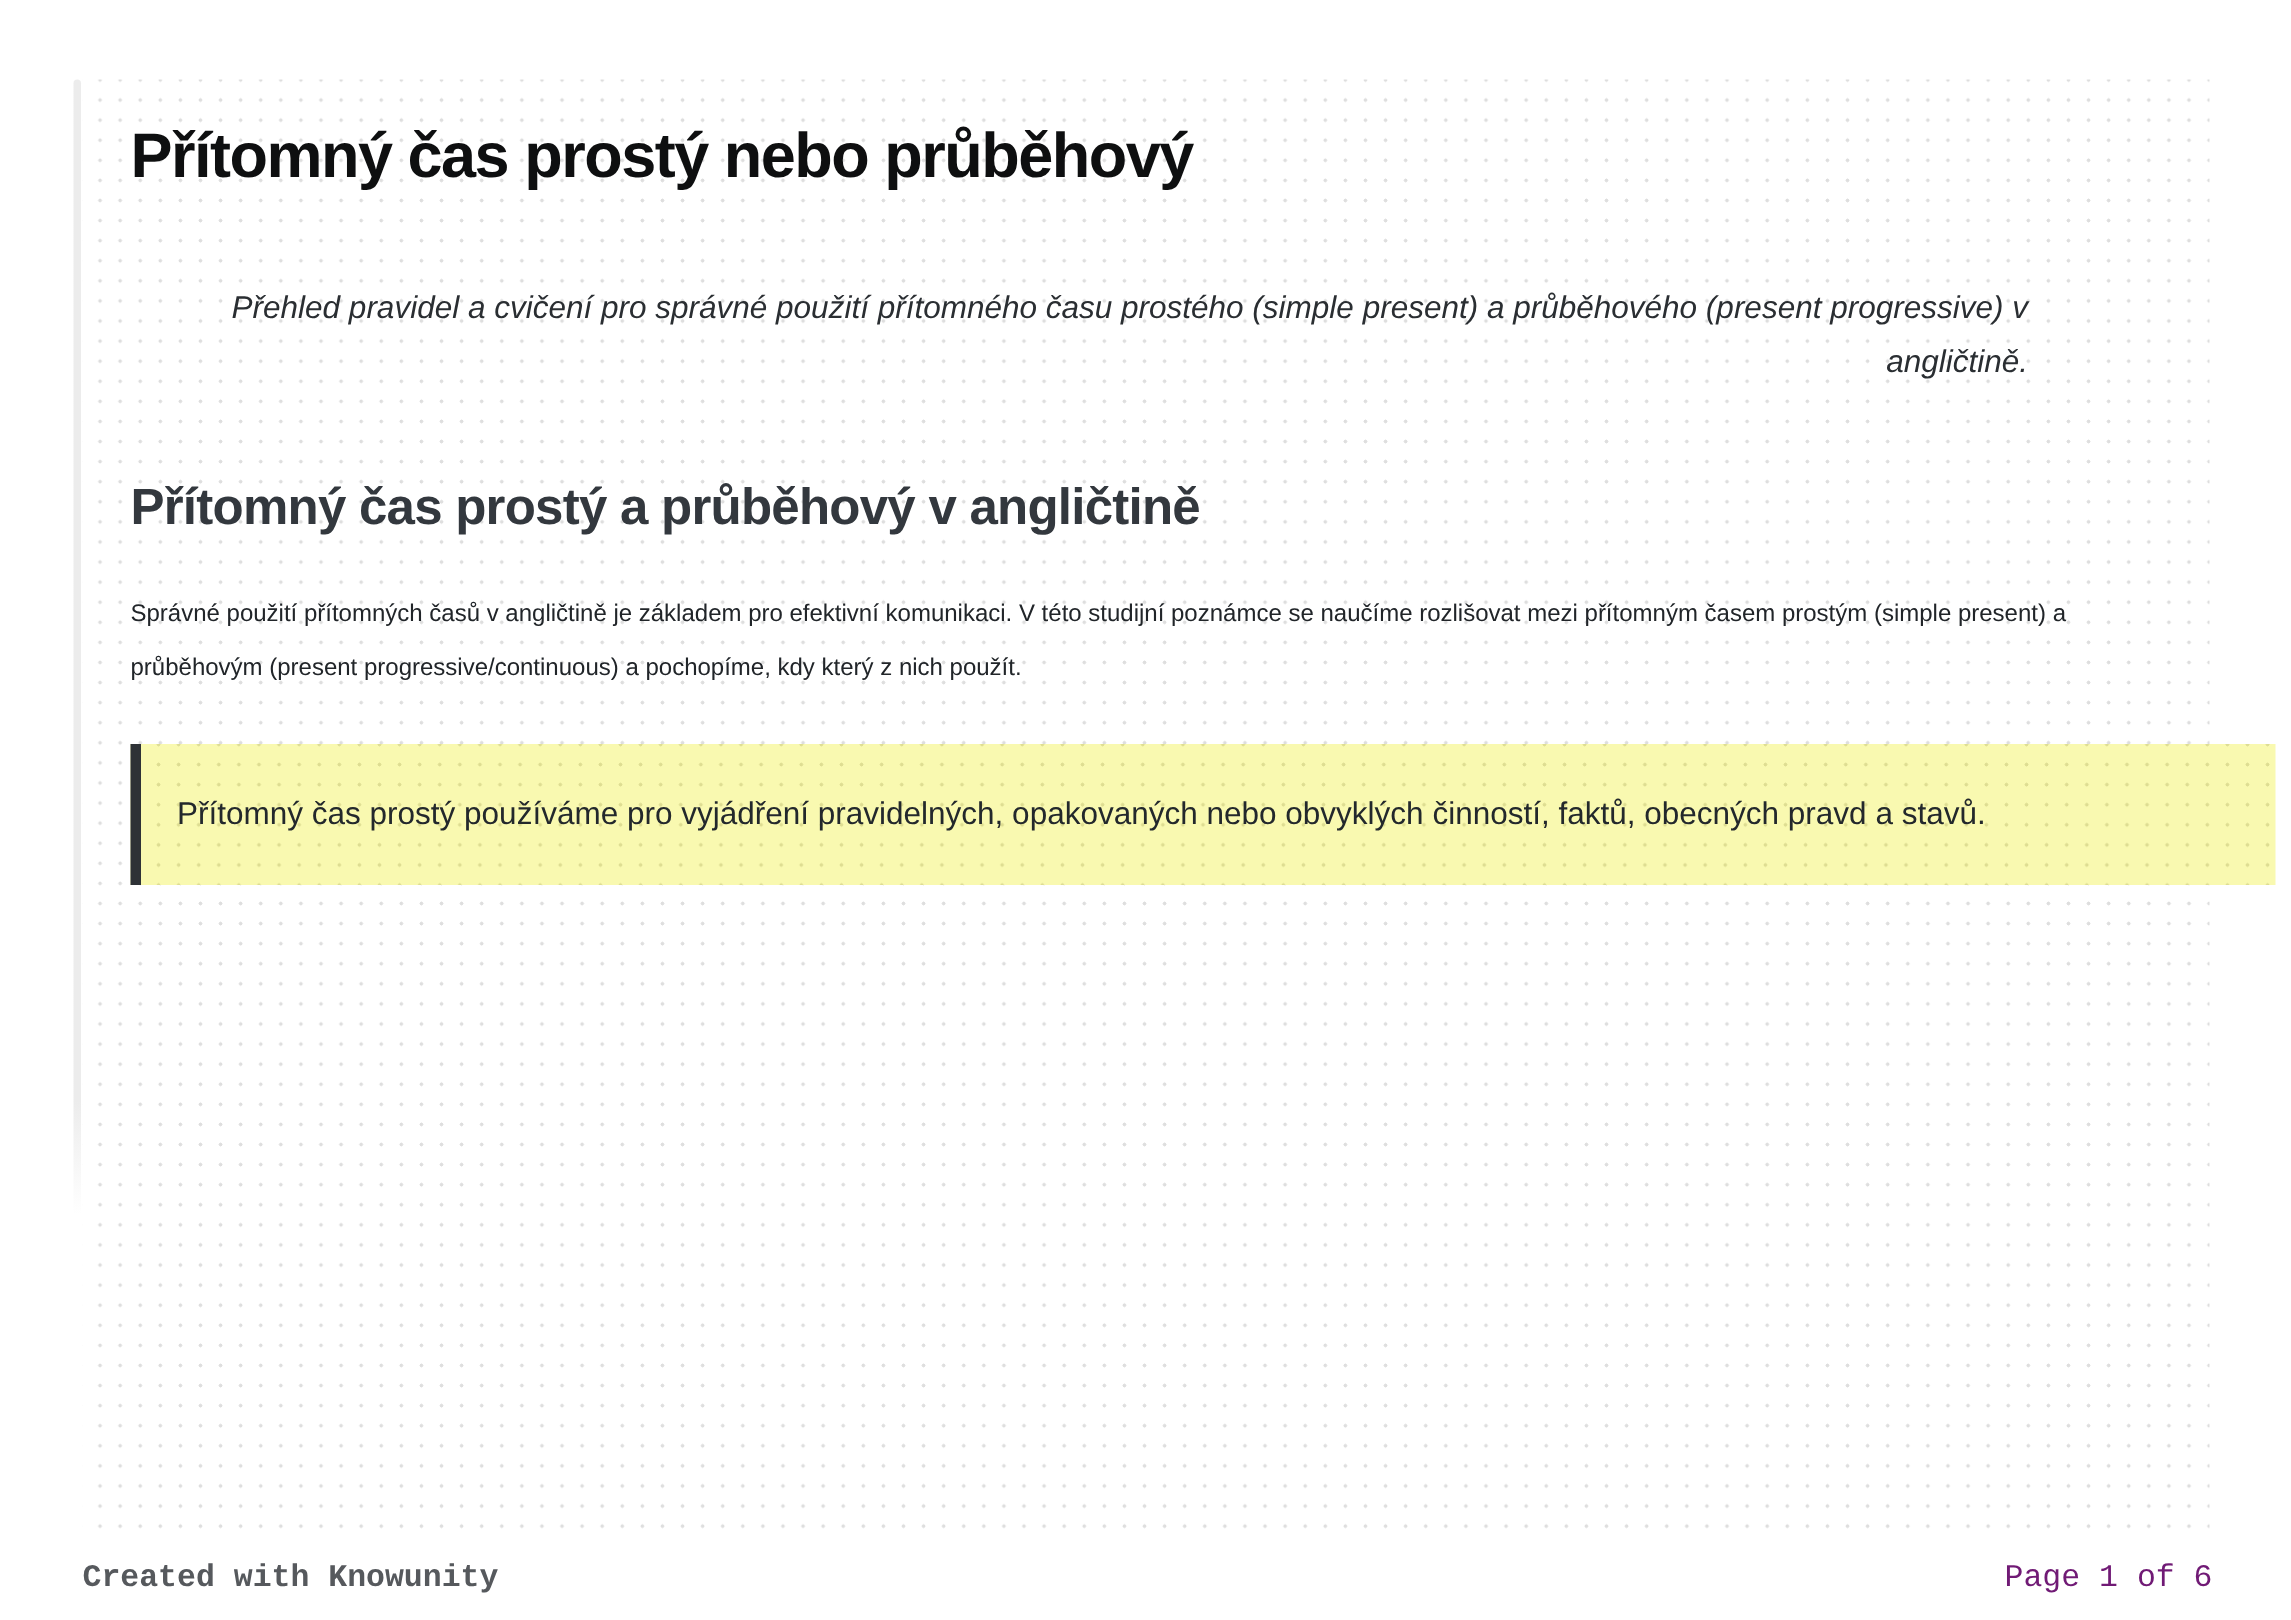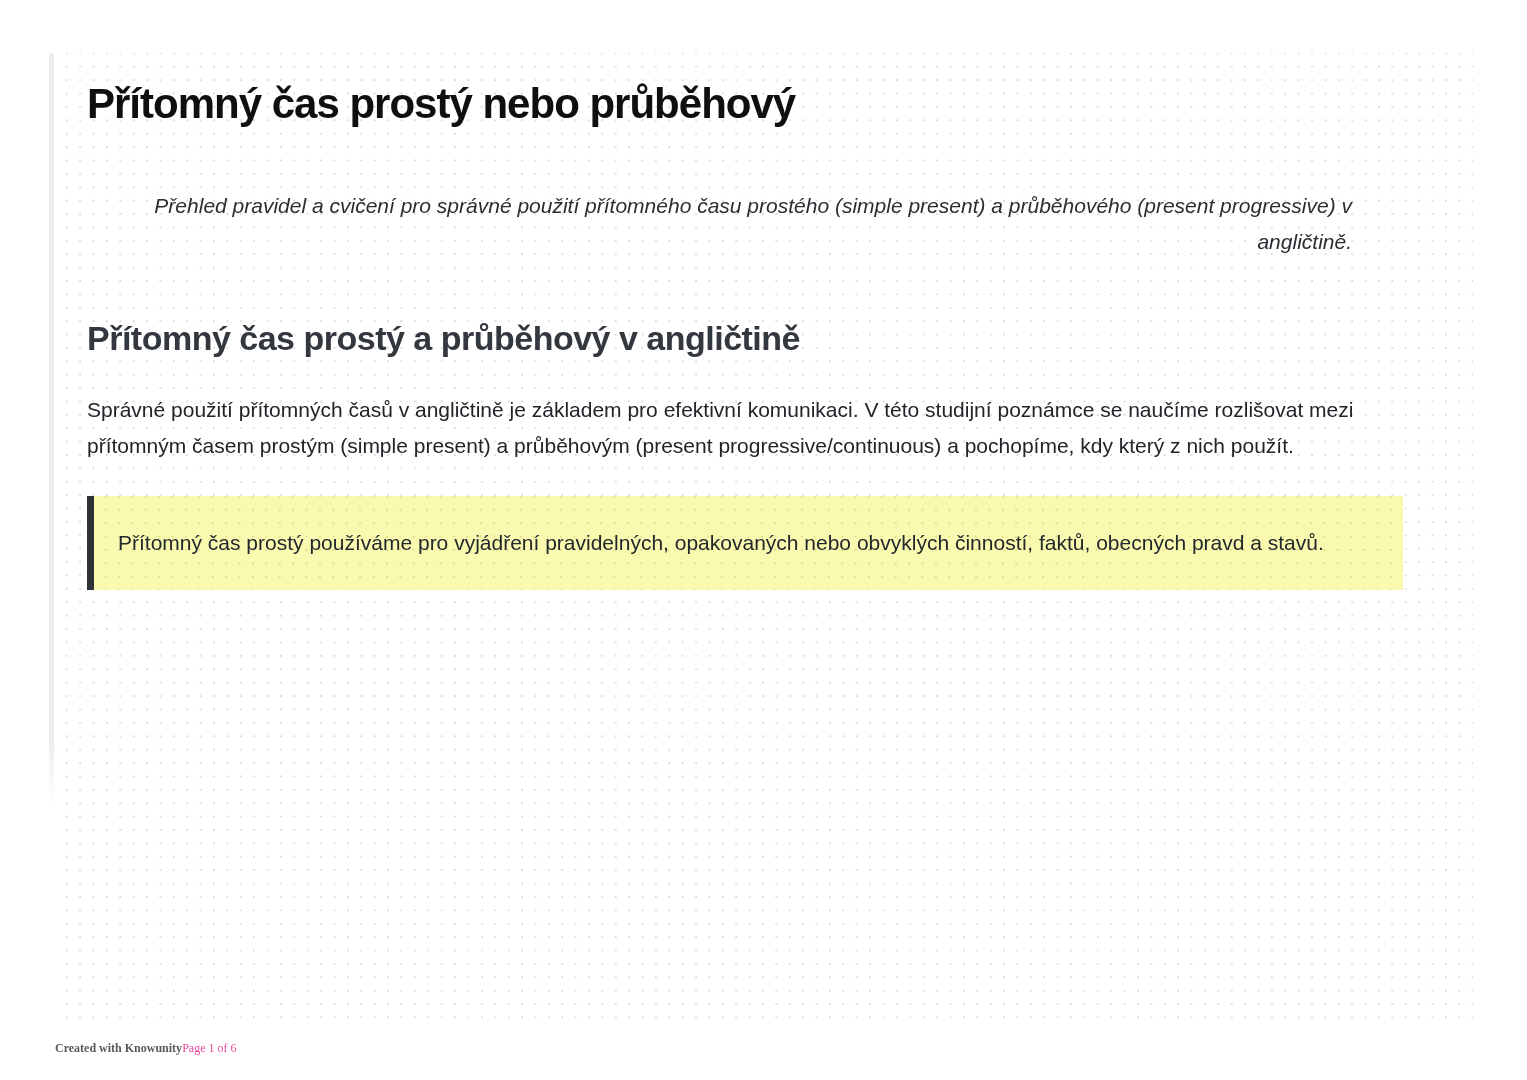--- a/index.html
+++ b/index.html
@@ -70,28 +70,28 @@
     font-weight: 800;
     letter-spacing: -0.5px;
     color: #33383e;
   }
   h2.first { margin-top: 56px; }
   h2.second { margin-top: 37px; }
 
   p.body-text {
     margin: 32px 0 0 0;
     width: 1366px;
-    font-size: 21px;
+    font-size: 16px;
     line-height: 36px;
     color: #212529;
   }
 
   .callout {
     margin-top: 32px;
-    width: 1316px;
+    width: 1430px;
     border-left: 7px solid #2e3236;
     background-color: #f9f9b0;
     background-image: radial-gradient(circle, #dedd92 1.15px, rgba(0,0,0,0) 1.4px);
     background-size: 13.4px 13.4px;
     background-position: 5px 7px;
     padding: 29px 30px 29px 24px;
   }
   .callout p {
     margin: 0;
     width: 1270px;
@@ -99,28 +99,28 @@
     line-height: 36px;
     color: #23282c;
   }
 
   .footer {
     position: absolute;
     left: 55px;
     right: 52px;
     top: 1041px;
     display: flex;
-    justify-content: flex-start;
+    justify-content: space-between;
     align-items: baseline;
-    font-family: Liberation Serif, serif;
-    font-size: 12px;
+    font-family: Liberation Mono, monospace;
+    font-size: 21px;
     color: #5a5e62;
   }
   .footer .brand { font-weight: bold; color: #56595d; }
-  .footer .page-num { color: #ec4899; }
+  .footer .page-num { color: #701a75; }
 </style>
 </head>
 <body>
 
 <div class="page-root">
 
   <div class="paper">
 
     <div class="edge-line"></div>
 

